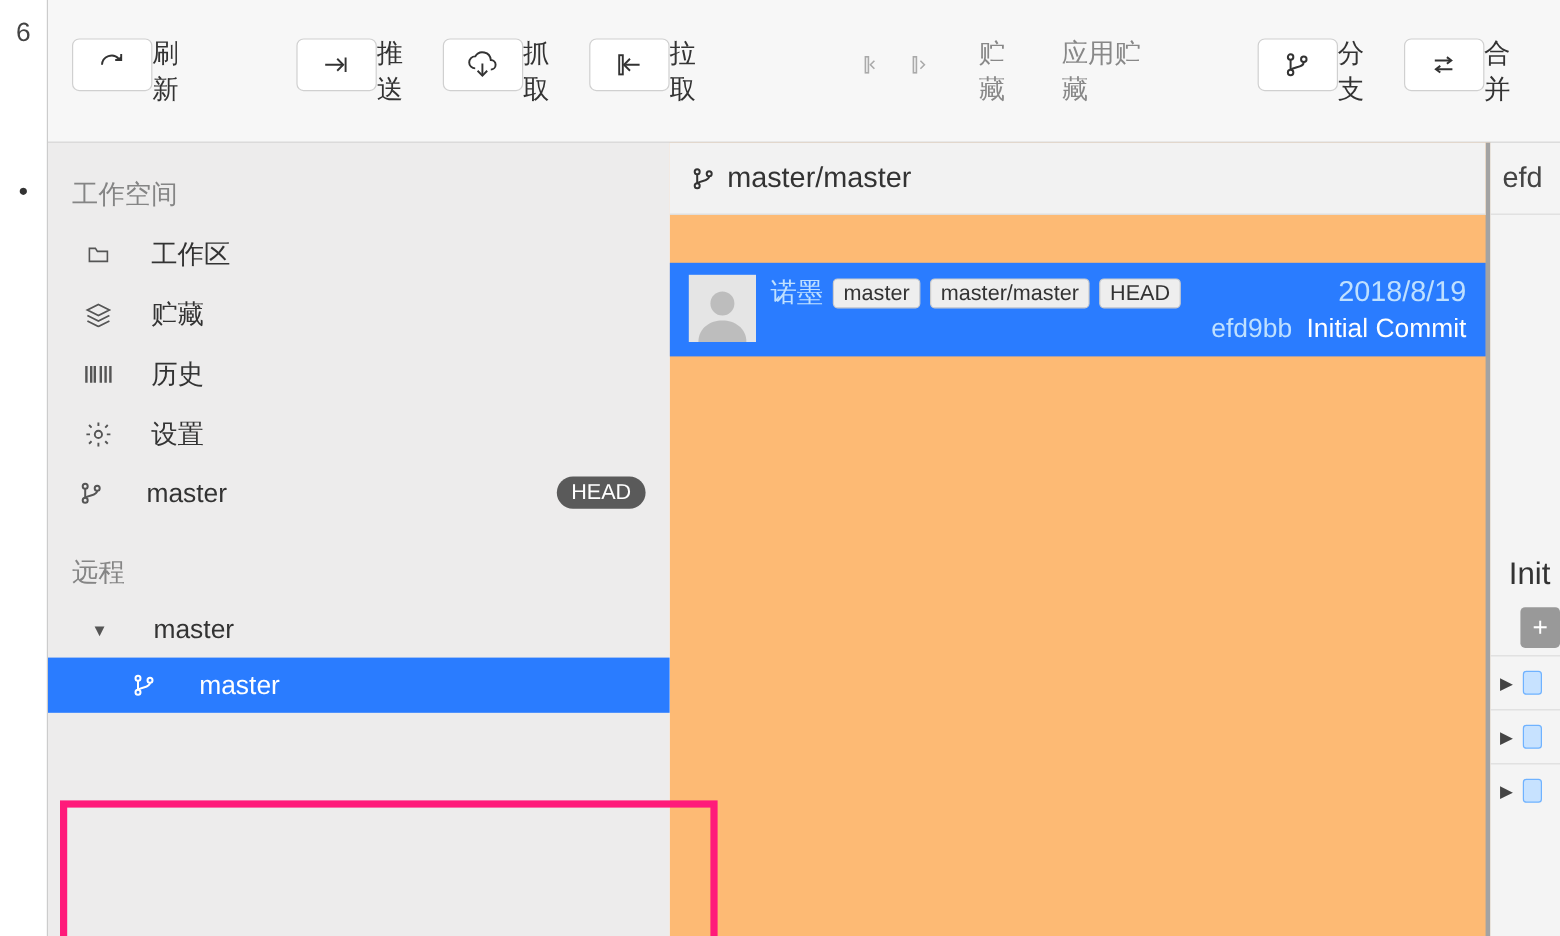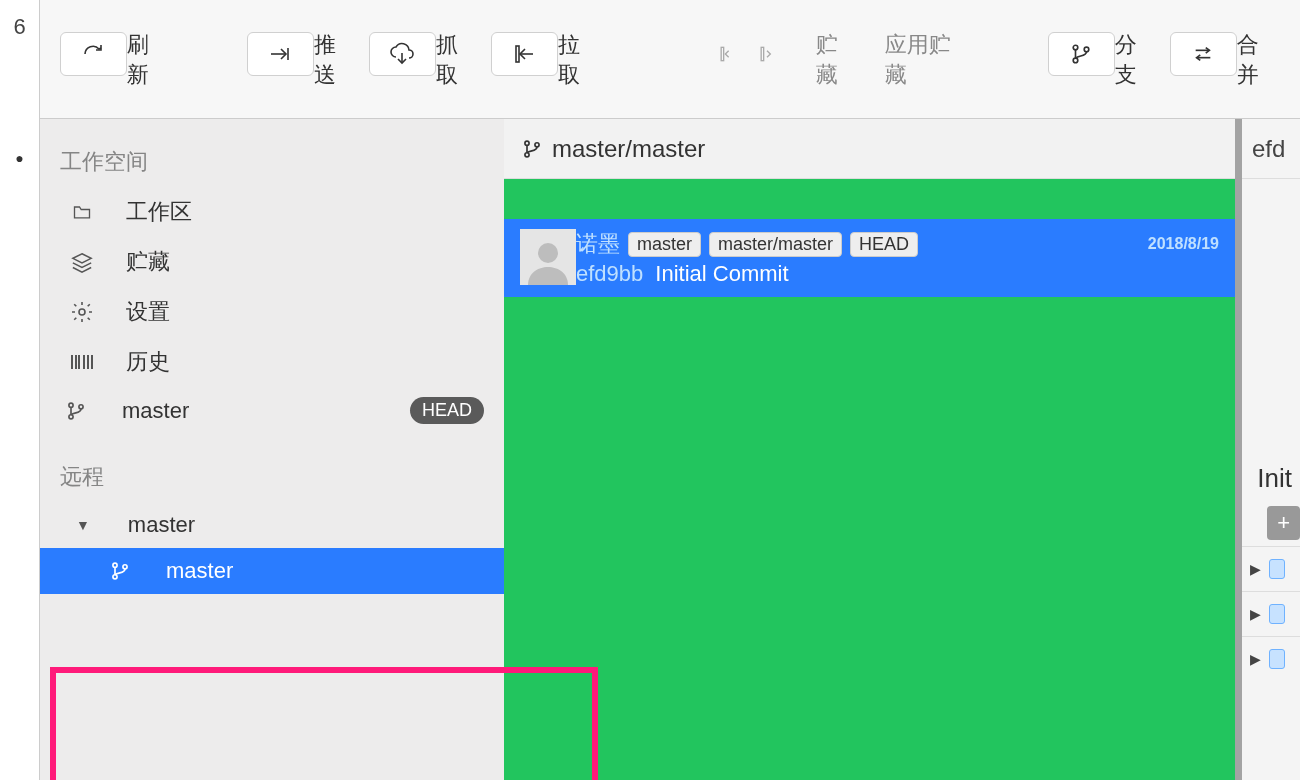--- a/index.html
+++ b/index.html
@@ -12,46 +12,46 @@
   .toolbar{height:118px;background:#f7f7f7;display:flex;align-items:flex-start;padding:18px 20px 0 20px;gap:12px;}
   .tbtn{display:flex;align-items:center;}
   .tbtn .box{width:68px;height:44px;background:#fff;border:1px solid #d0d0d0;border-radius:6px;display:flex;align-items:center;justify-content:center;font-size:24px;color:#333;}
   .tbtn.dbl .box{width:110px;}
   .tbtn.dis .box{background:transparent;border:1px solid transparent;color:#aaa;}
   .tbtn .lbl{margin-top:12px;font-size:22px;color:#333;}
   .tbtn.dis .lbl{color:#888;}
   .tgap{width:54px;}
   .body{flex:1;display:flex;border-top:1px solid #ccc;}
   
-  .sidebar{width:464px;background:#edecec;display:flex;flex-direction:column;padding-top:18px;font-size:22px;position:relative;}
+  .sidebar{width:518px;background:#edecec;display:flex;flex-direction:column;padding-top:18px;font-size:22px;position:relative;}
   .shdr{padding:10px 20px;color:#858585;font-size:22px;}
   .sitem{display:flex;align-items:center;padding:10px 20px 10px 30px;color:#333;gap:28px;}
   .sitem .ic{width:28px;text-align:center;color:#555;font-size:22px;}
   .sitem.sel{background:#2a7cff;color:#fff;}
   .sitem.sel .ic{color:#fff;}
   .sitem.branch{padding-left:26px;}
   .sitem.remote-head{padding-left:36px;}
   .sitem.remote-child{padding-left:70px;}
   .headpill{margin-left:auto;background:#5a5a5a;color:#fff;font-size:18px;padding:3px 12px;border-radius:14px;}
   .tri{display:inline-block;margin-right:10px;color:#555;font-size:14px;}
   .highlight{position:absolute;border:6px solid #ff1a7a;pointer-events:none;left:10px;width:548px;top:548px;height:188px;}
   .sbot{margin-top:auto;display:flex;align-items:center;padding:10px 20px;color:#858585;}
   .sbot .r{margin-left:auto;}
   
-  .center{flex:1;background:#22c55e;border-right:7px solid #a3a3a3;display:flex;flex-direction:column;}
+  .center{flex:1;background:#fdba74;border-right:4px solid #a3a3a3;display:flex;flex-direction:column;}
   .chead{height:60px;display:flex;align-items:center;padding:0 18px;font-size:24px;color:#333;gap:10px;background:#f2f2f2;border-bottom:1px solid #ddd;}
-  .crow{background:#2a7cff;color:#fff;display:flex;padding:10px 16px;align-items:flex-start;}
+  .crow{background:#2a7cff;color:#fff;display:flex;padding:10px 16px;gap:12px;align-items:flex-start;}
   .avatar{width:56px;height:56px;background:#e5e5e5;display:flex;align-items:flex-end;justify-content:center;overflow:hidden;}
   .avatar svg{width:48px;height:48px;fill:#bdbdbd;}
   .cbody{flex:1;}
   .cline1{display:flex;align-items:center;gap:8px;flex-wrap:wrap;}
   .author{color:#bfe0ff;font-size:22px;}
   .tag{background:#eee;color:#333;font-size:18px;padding:1px 8px;border-radius:4px;border:1px solid #ccc;}
-  .date{margin-left:auto;color:#bfe0ff;font-size:16px;font-weight:bold;}
-  .cline2{display:flex;gap:12px;align-items:baseline;margin-top:2px;font-size:22px;}
+  .date{margin-left:auto;color:#bfe0ff;font-size:24px;}
+  .cline2{display:flex;gap:12px;align-items:baseline;margin-top:2px;font-size:22px;justify-content:flex-end;}
   .hash{color:#bfe0ff;}
   .msg{color:#fff;}
   
   .right{width:58px;background:#f4f4f4;display:flex;flex-direction:column;}
   .rhead{height:60px;display:flex;align-items:center;padding:0 10px;border-bottom:1px solid #ddd;font-size:24px;color:#444;overflow:hidden;}
   .rblock{flex:1;text-align:right;}
   .rtitle{padding:14px 8px 6px 8px;font-size:26px;color:#333;overflow:hidden;white-space:nowrap;}
   .rbtn{margin:6px 0 6px 8px;background:#999;color:#fff;display:inline-flex;align-items:center;justify-content:center;font-size:22px;padding:4px 10px;border-radius:4px;overflow:hidden;white-space:nowrap;}
   .rrow{padding:12px 8px;border-top:1px solid #ddd;display:flex;align-items:center;gap:8px;}
   .rrow .arr{color:#444;font-size:14px;}
@@ -171,39 +171,39 @@
               <svg width="24" height="22" viewBox="0 0 24 24" fill="none" stroke="#555" stroke-width="1.6">
                 <polygon points="12 3 22 8 12 13 2 8"></polygon>
                 <polyline points="2 13 12 18 22 13"></polyline>
                 <polyline points="2 18 12 23 22 18"></polyline>
               </svg>
             </span>
           <span>贮藏</span>
         </div>
         <div class="sitem">
           <span class="ic">
-              <svg width="24" height="24" viewBox="0 0 24 24" fill="none" stroke="#555" stroke-width="1.6">
-                <circle cx="12" cy="12" r="3"></circle>
-                <path d="M12 2v3M12 19v3M4.2 4.2l2.1 2.1M17.7 17.7l2.1 2.1M2 12h3M19 12h3M4.2 19.8l2.1-2.1M17.7 6.3l2.1-2.1"></path>
-              </svg>
-            </span>
-          <span>设置</span>
-        </div>
-        <div class="sitem">
-          <span class="ic">
               <svg width="24" height="18" viewBox="0 0 24 18" stroke="#555" stroke-width="2">
                 <line x1="2" y1="2" x2="2" y2="16"></line>
                 <line x1="6" y1="2" x2="6" y2="16"></line>
                 <line x1="9" y1="2" x2="9" y2="16"></line>
                 <line x1="14" y1="2" x2="14" y2="16"></line>
                 <line x1="18" y1="2" x2="18" y2="16"></line>
                 <line x1="22" y1="2" x2="22" y2="16"></line>
               </svg>
             </span>
           <span>历史</span>
+        </div>
+        <div class="sitem">
+          <span class="ic">
+              <svg width="24" height="24" viewBox="0 0 24 24" fill="none" stroke="#555" stroke-width="1.6">
+                <circle cx="12" cy="12" r="3"></circle>
+                <path d="M12 2v3M12 19v3M4.2 4.2l2.1 2.1M17.7 17.7l2.1 2.1M2 12h3M19 12h3M4.2 19.8l2.1-2.1M17.7 6.3l2.1-2.1"></path>
+              </svg>
+            </span>
+          <span>设置</span>
         </div>
 
         <div class="sitem branch">
           <span class="ic">
               <svg width="20" height="22" viewBox="0 0 24 24" fill="none" stroke="#555" stroke-width="2">
                 <circle cx="6" cy="5" r="2.5"></circle>
                 <circle cx="6" cy="19" r="2.5"></circle>
                 <circle cx="18" cy="7" r="2.5"></circle>
                 <path d="M6 7.5v9"></path>
                 <path d="M18 9.5c0 5-8 4-12 7"></path>

